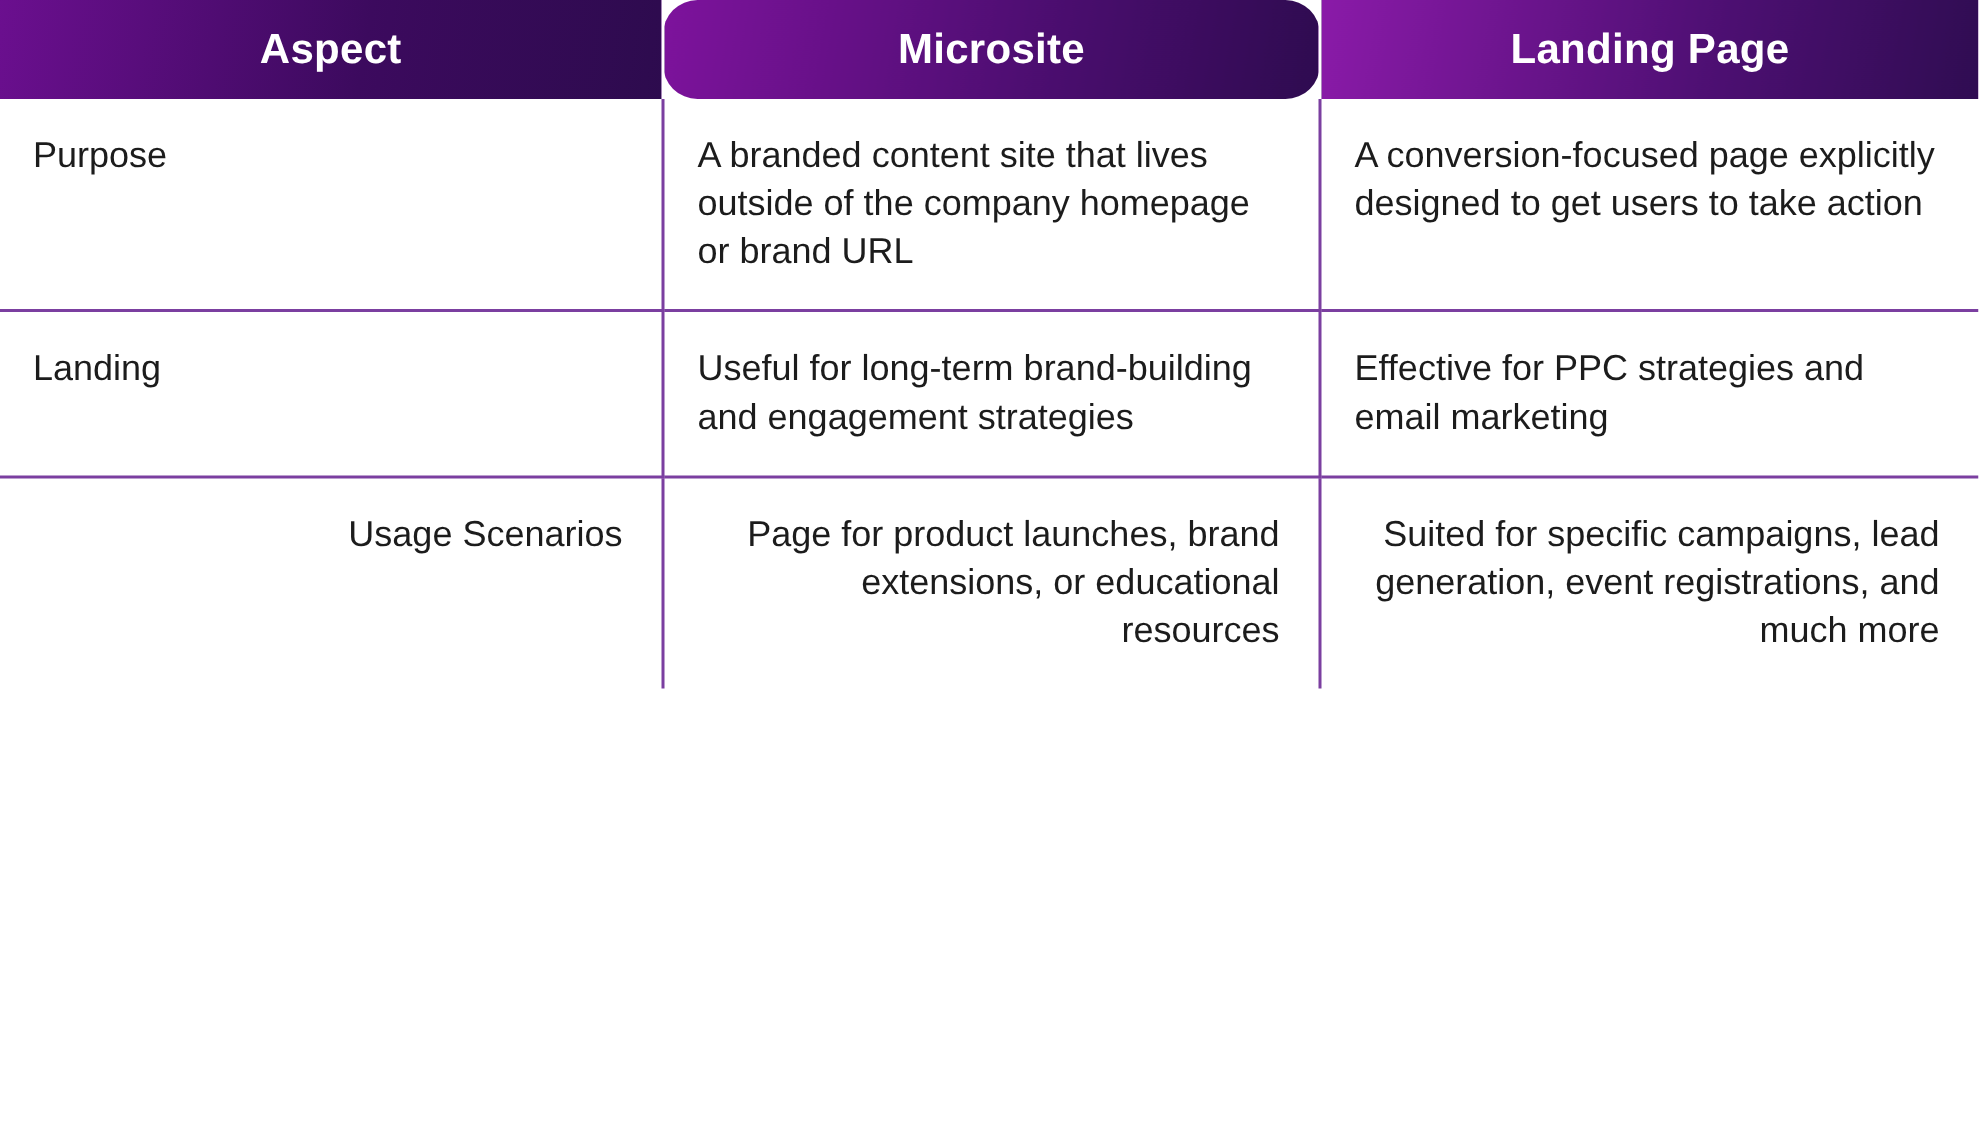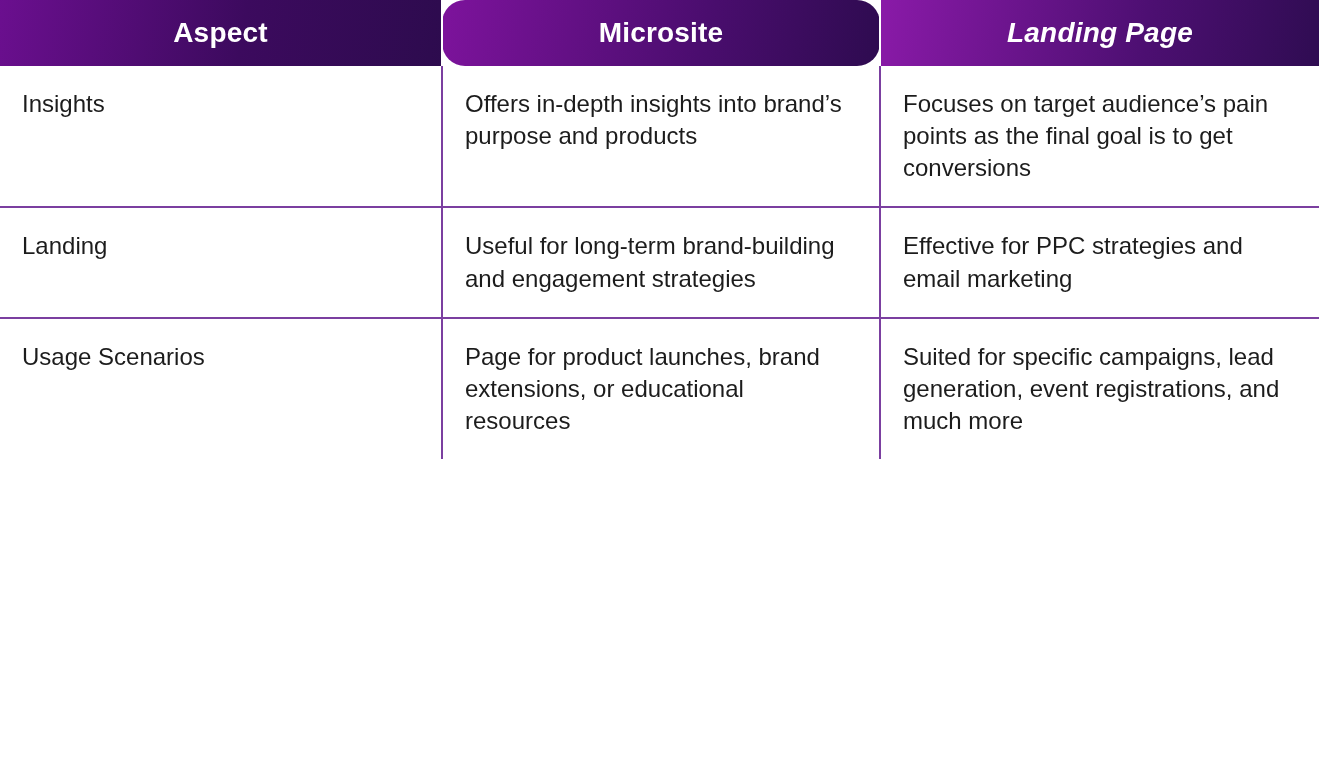--- a/index.html
+++ b/index.html
@@ -38,35 +38,34 @@
 
   .th-aspect {
     background: linear-gradient(100deg, #6b0f8f 0%, #3c0a5e 55%, #2d0b4e 100%);
   }
   .th-micro {
     background: linear-gradient(100deg, #7d139c 0%, #4a0d6e 60%, #2e0b50 100%);
     border-radius: 23px;
   }
   .th-landing {
     background: linear-gradient(100deg, #8a1aa8 0%, #4d0f72 60%, #2f0c52 100%);
-    font-style: italic;
   }
 
   .comparison-table td {
     vertical-align: top;
     padding: 22px 26px 22px 22px;
     font-size: 24px;
     line-height: 1.34;
     color: #1c1c1c;
     border-bottom: 2px solid #7b3fa0;
     border-right: 2px solid #7b3fa0;
     background: #ffffff;
   }
   .comparison-table td:last-child { border-right: none; }
-  .comparison-table tr:last-child td { border-bottom: none; }
+  .comparison-table tr:last-child td { border-bottom: none; text-align: right; }
 
   .cell-aspect {
     font-size: 24px;
     color: #1c1c1c;
     padding-left: 24px;
   }
   .cell-body {
     padding-left: 28px;
   }
 </style>
@@ -81,23 +80,23 @@
   </colgroup>
   <thead>
     <tr>
       <th class="th-aspect">Aspect</th>
       <th class="th-micro">Microsite</th>
       <th class="th-landing">Landing Page</th>
     </tr>
   </thead>
   <tbody>
     <tr>
-      <td class="cell-aspect">Insights</td>
-      <td class="cell-body">Offers in-depth insights into brand’s purpose and products</td>
-      <td class="cell-body">Focuses on target audience’s pain points as the final goal is to get conversions</td>
+      <td class="cell-aspect">Purpose</td>
+      <td class="cell-body">A branded content site that lives outside of the company homepage or brand URL</td>
+      <td class="cell-body">A conversion-focused page explicitly designed to get users to take action</td>
     </tr>
     <tr>
       <td class="cell-aspect">Landing</td>
       <td class="cell-body">Useful for long-term brand-building and engagement strategies</td>
       <td class="cell-body">Effective for PPC strategies and email marketing</td>
     </tr>
     <tr>
       <td class="cell-aspect">Usage Scenarios</td>
       <td class="cell-body">Page for product launches, brand extensions, or educational resources</td>
       <td class="cell-body">Suited for specific campaigns, lead generation, event registrations, and much more</td>

